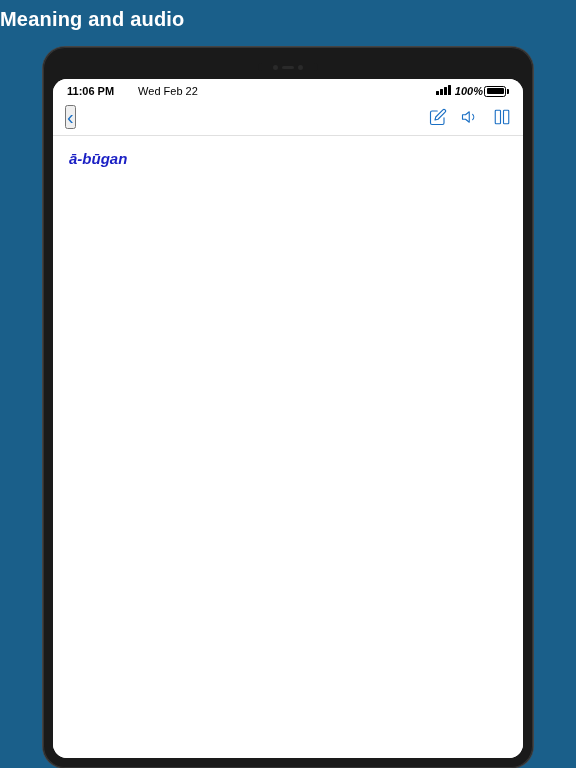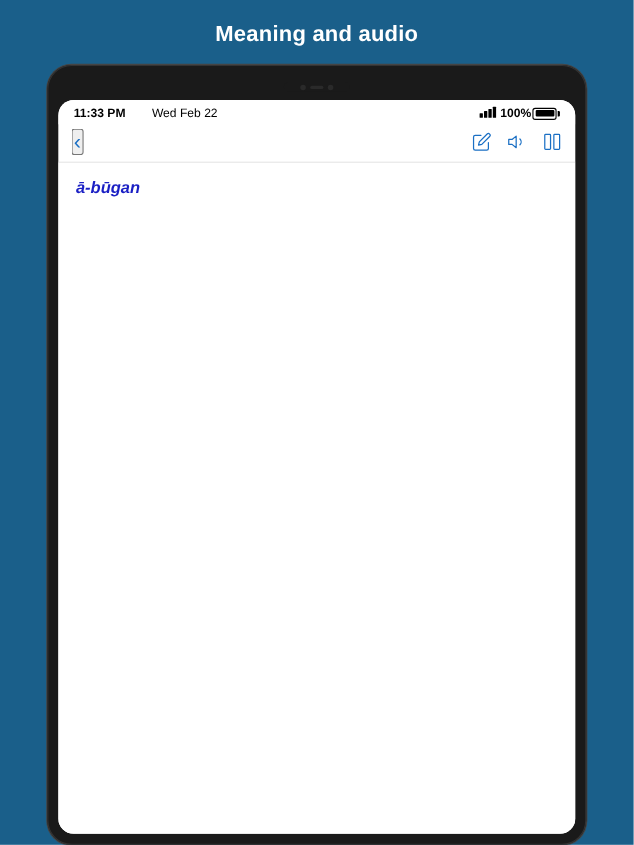--- a/index.html
+++ b/index.html
@@ -9,22 +9,22 @@
       height: 768px;
       background-color: #1a5f8a;
       font-family: -apple-system, BlinkMacSystemFont, 'Helvetica Neue', sans-serif;
       display: flex;
       flex-direction: column;
       align-items: center;
     }
 
     .page-header {
       width: 100%;
-      padding: 20px 0 16px;
-      text-align: center;
+      padding: 8px 0 16px;
+      text-align: left;
     }
 
     .page-title {
       color: white;
       font-size: 20px;
       font-weight: 600;
       letter-spacing: 0.2px;
     }
 
     .device-wrapper {
@@ -106,20 +106,21 @@
 
     .status-left {
       display: flex;
       align-items: center;
       gap: 2px;
     }
 
     .status-right {
       display: flex;
       gap: 4px;
+      font-style: italic;
     }
 
     
     .wifi-icon {
       display: inline-flex;
       align-items: flex-end;
       gap: 1px;
       height: 10px;
     }
 
@@ -252,21 +253,21 @@
       <div class="camera-dot"></div>
       <div class="speaker-dot"></div>
       <div class="camera-dot"></div>
     </div>
   </div>
 
   <div class="device-screen">
 
     <div class="status-bar">
       <div class="status-left">
-        <span class="status-time">11:33 PM</span>
+        <span class="status-time">11:06 PM</span>
         <span class="status-date">Wed Feb 22</span>
       </div>
       <div class="status-right">
 
         <div class="wifi-icon">
           <div class="wifi-bar" style="width:3px;height:4px;"></div>
           <div class="wifi-bar" style="width:3px;height:6px;"></div>
           <div class="wifi-bar" style="width:3px;height:8px;"></div>
           <div class="wifi-bar" style="width:3px;height:10px;"></div>
         </div>

